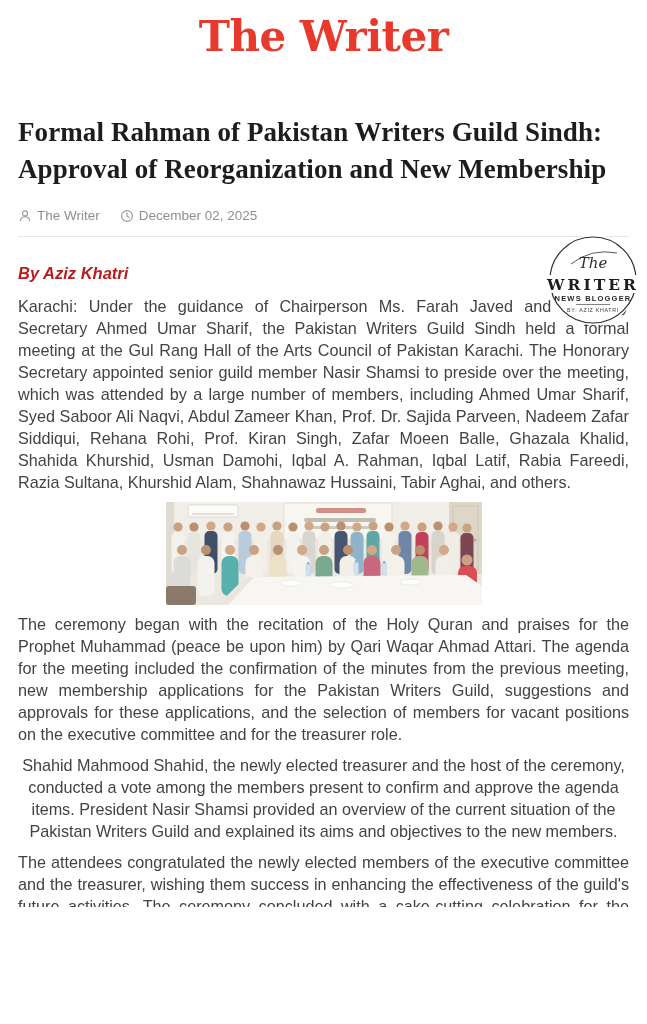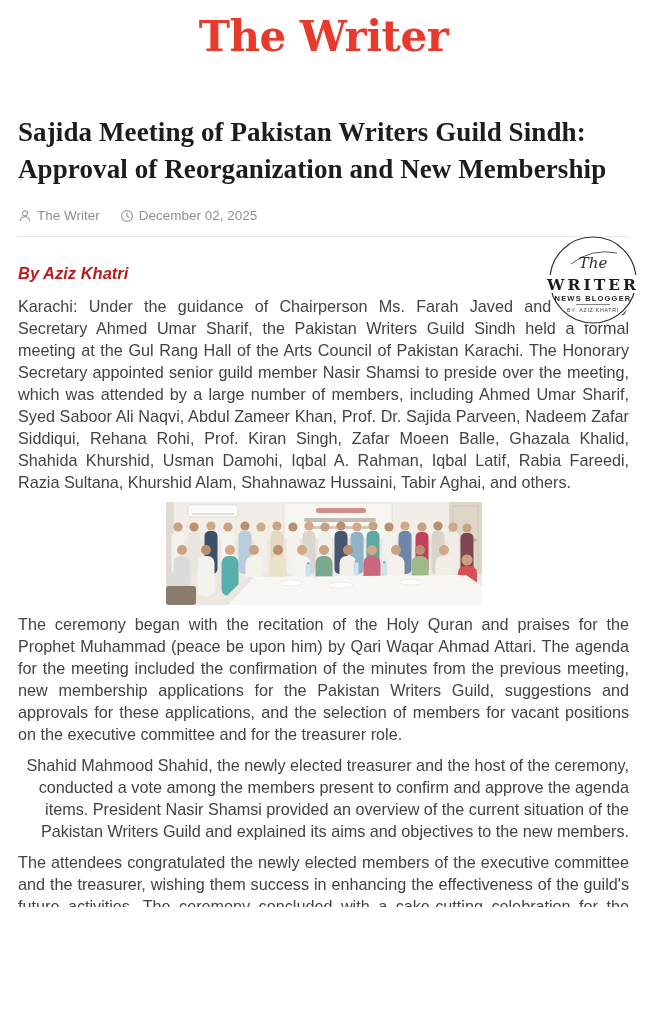--- a/index.html
+++ b/index.html
@@ -32,36 +32,36 @@
   .logo { position:absolute; top:232px; right:6px; width:96px; height:96px;text-align:center; }
   
   .byline {
     font-weight:700; font-style:italic; color:#b91c1c;
     font-size:16.5px; margin:27px 0 12px 0;
   }
   .body-p {
     font-size:16.2px; line-height:22px; color:#434343;
     text-align:justify; margin:0 0 9px 0;
   }
-  .body-p.align-left { text-align:right; }
+  .body-p.align-left { text-align:center; }
   .photo-fig { margin:6px auto 8px auto; width:316px; }
   .photo-fig svg { display:block; }
 </style>
 </head>
 <body>
 
 <div class="page">
 
   <header class="site-header">
     <a class="site-title">The Writer</a>
   </header>
 
   <main class="article">
 
-    <h1 class="article-title">Sajida Meeting of Pakistan Writers Guild Sindh: Approval of Reorganization and New Membership</h1>
+    <h1 class="article-title">Formal Rahman of Pakistan Writers Guild Sindh: Approval of Reorganization and New Membership</h1>
 
     <div class="meta-row">
       <a class="meta-item">
         <span>
           <svg width="14" height="14" viewBox="0 0 14 14" fill="none">
             <circle cx="7" cy="4.4" r="2.5" stroke="#9a9a9a" stroke-width="1.2"></circle>
             <path d="M2.4 12.2a4.6 4.6 0 0 1 9.2 0" stroke="#9a9a9a" stroke-width="1.2" fill="none"></path>
           </svg>
         </span>
         <span>The Writer</span>

